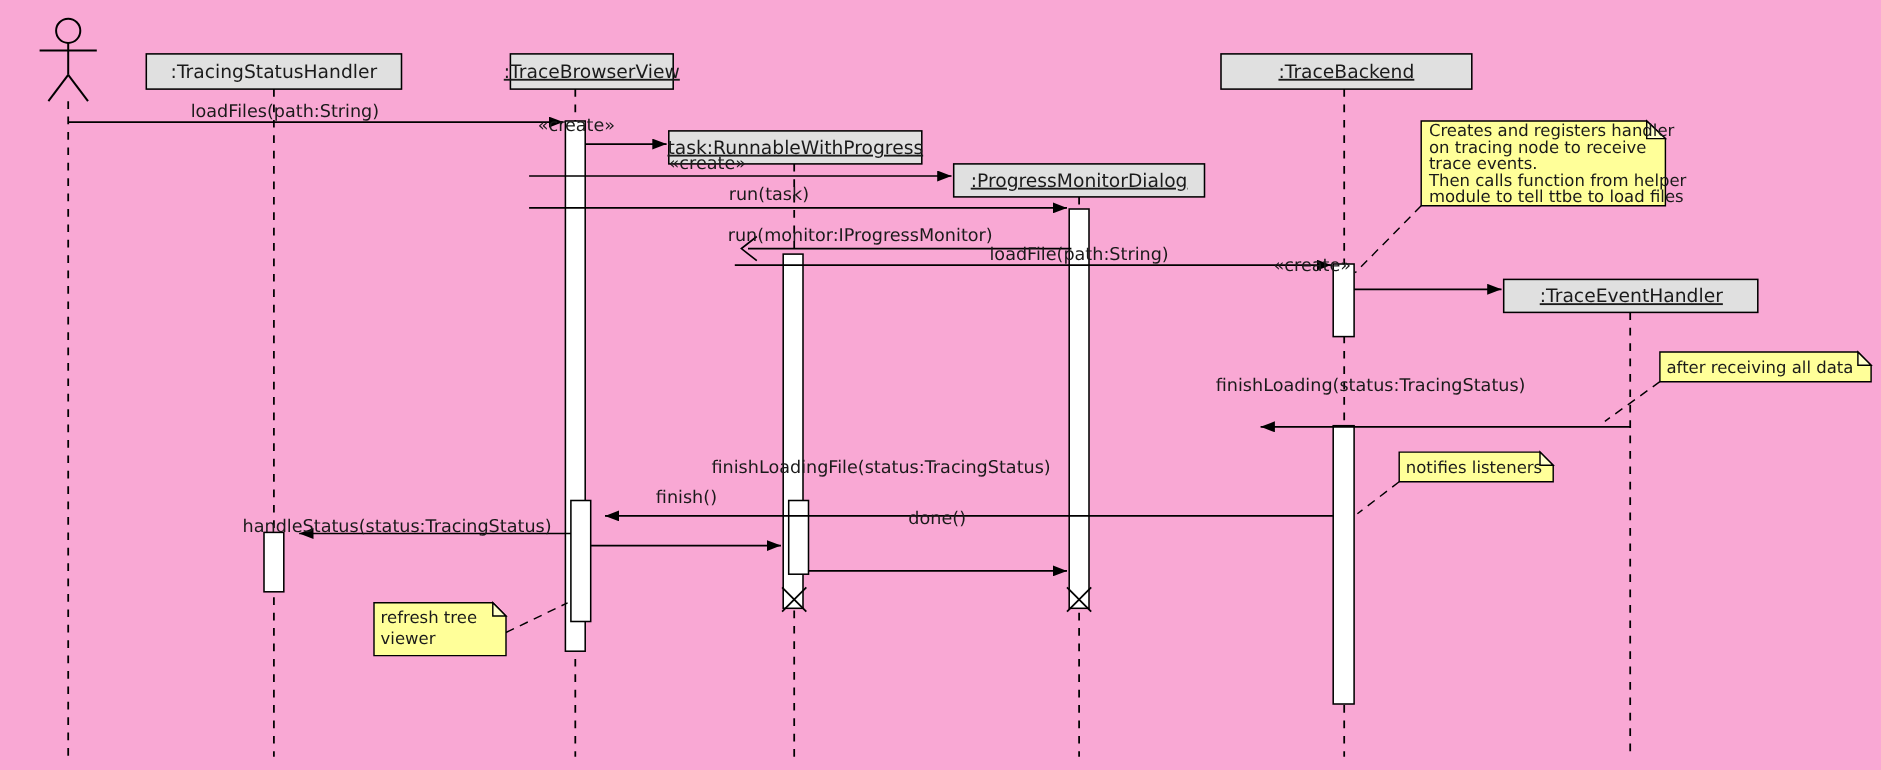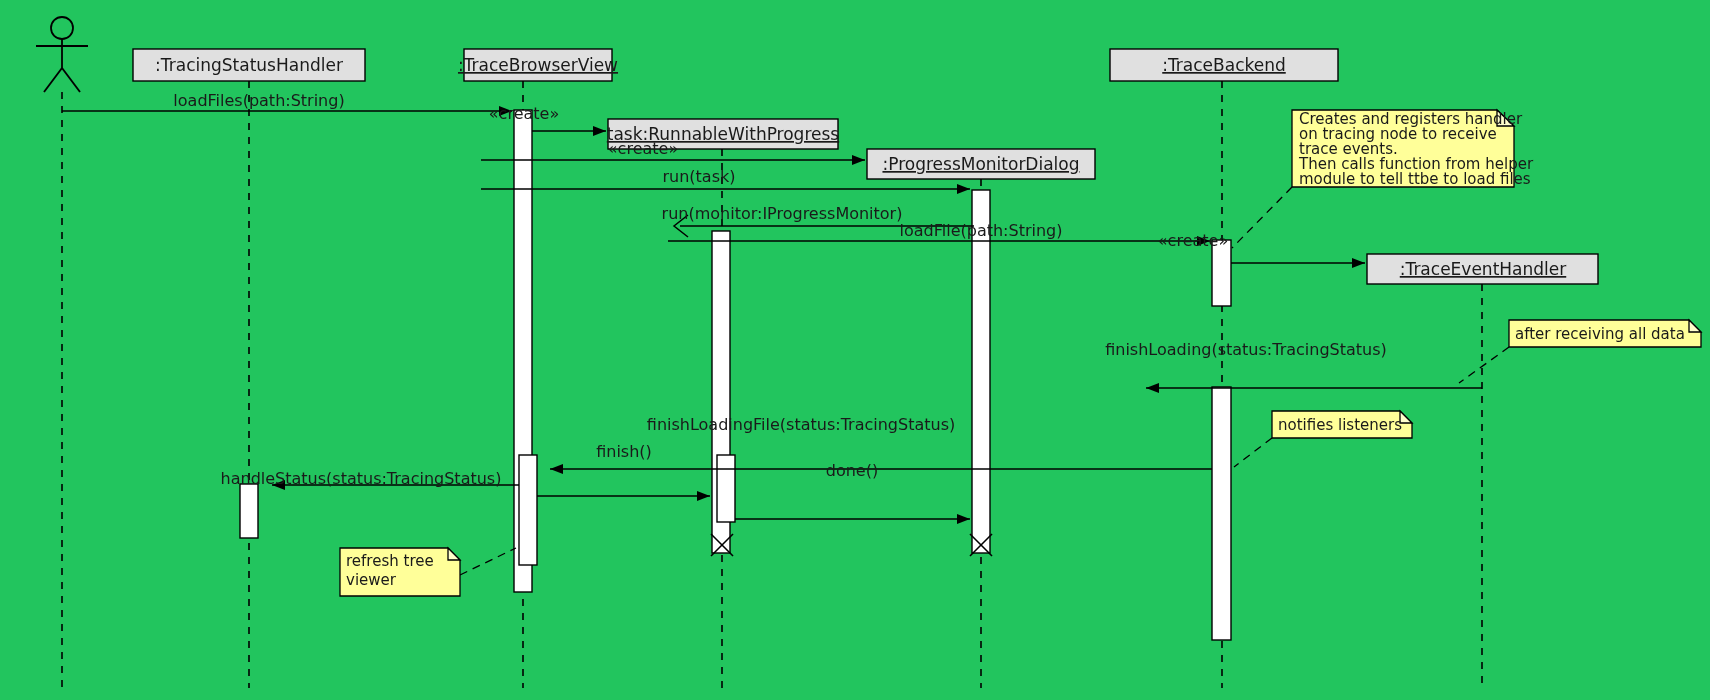--- a/index.html
+++ b/index.html
@@ -10,21 +10,21 @@
   body {
     width: 1710px;
     height: 700px;
     font-family: "DejaVu Sans", "Liberation Sans", sans-serif;
     overflow: hidden;
   }
   #diagram-root {
     position: relative;
     width: 1710px;
     height: 700px;
-    background: #22c55e;
+    background: #f9a8d4;
   }
   svg#uml-canvas {
     display: block;
     width: 1710px;
     height: 700px;
   }
   .lifeline-box-rect {
     fill: #e0e0e0;
     stroke: #000000;
     stroke-width: 1.4;

